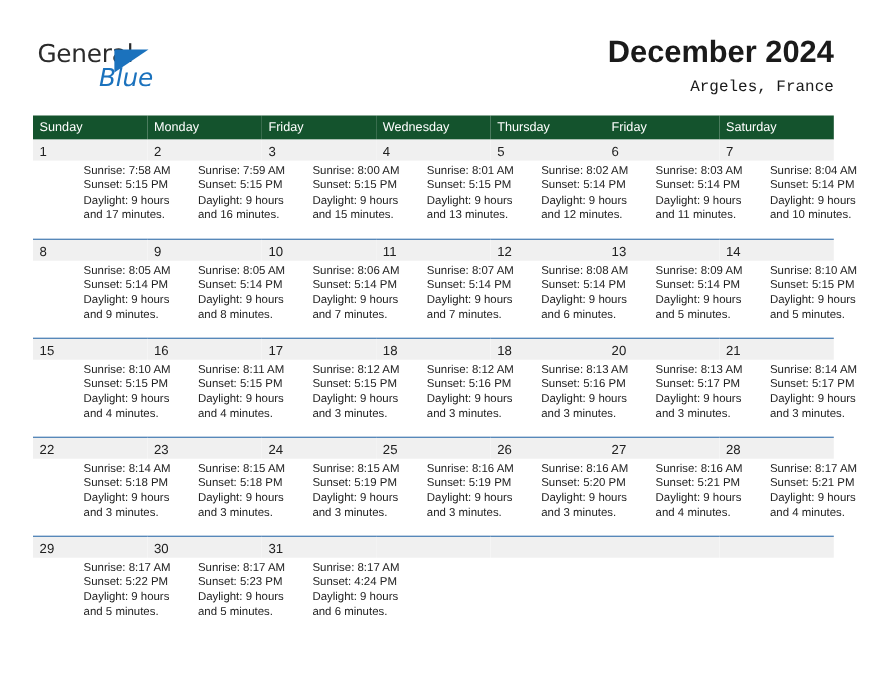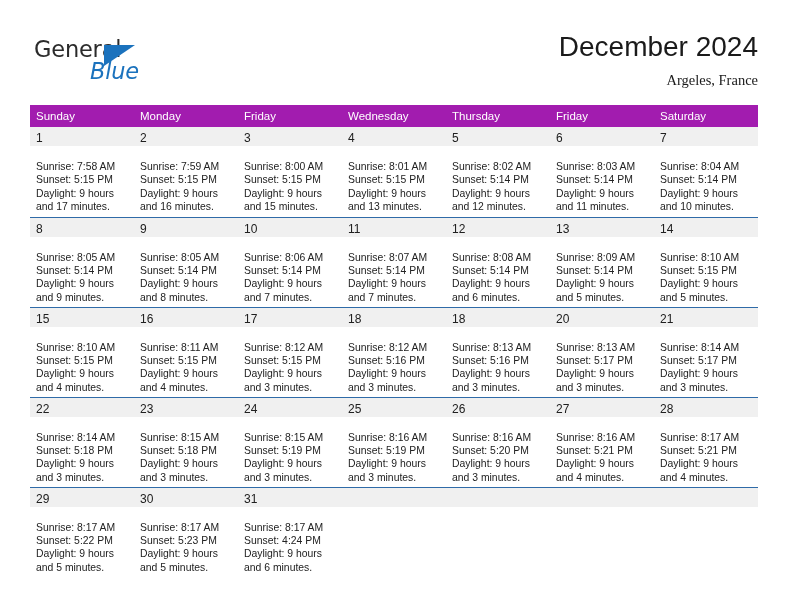--- a/index.html
+++ b/index.html
@@ -70,48 +70,48 @@
   }
 
   .title-block {
     position: absolute;
     right: 34px;
     top: 30px;
     text-align: right;
   }
   .cal-title {
     font-size: 28px;
-    font-weight: 400;
+    font-weight: 700;
     color: #1a1a1a;
     line-height: 34px;
     white-space: nowrap;
     font-family: "Liberation Sans", sans-serif;
   }
   .cal-subtitle {
     margin-top: 7px;
     font-size: 14.5px;
     font-weight: 400;
     color: #1a1a1a;
     line-height: 18px;
     white-space: nowrap;
-    font-family: Liberation Serif, serif;
+    font-family: Liberation Mono, monospace;
   }
 
   
   .calendar {
     position: absolute;
     left: 30px;
     top: 105px;
     width: 728px;
     border-collapse: collapse;
     table-layout: fixed;
   }
 
   .calendar th {
-    background: #a21caf;
+    background: #14532d;
     color: #ffffff;
     font-size: 11.5px;
     font-weight: 400;
     text-align: left;
     padding: 5px 0 5px 6px;
     height: 19px;
     box-sizing: border-box;
     border: none;
     font-family: "Liberation Sans", sans-serif;
   }
@@ -137,25 +137,26 @@
     line-height: 18px;
     padding: 2px 0 2px 6px;
     height: 19px;
     box-sizing: border-box;
   }
   td.empty .daynum {
     background: #f0f0f0;
   }
 
   .details {
-    padding: 14px 5px 0 6px;
+    padding: 3px 5px 0 6px;
     font-size: 10.4px;
     line-height: 13.4px;
     color: #222222;
     font-family: "Liberation Sans", sans-serif;
+    margin-left: 40px;
   }
   .details div {
     white-space: nowrap;
   }
 </style>
 </head>
 <body>
 
 <div class="page">
 

